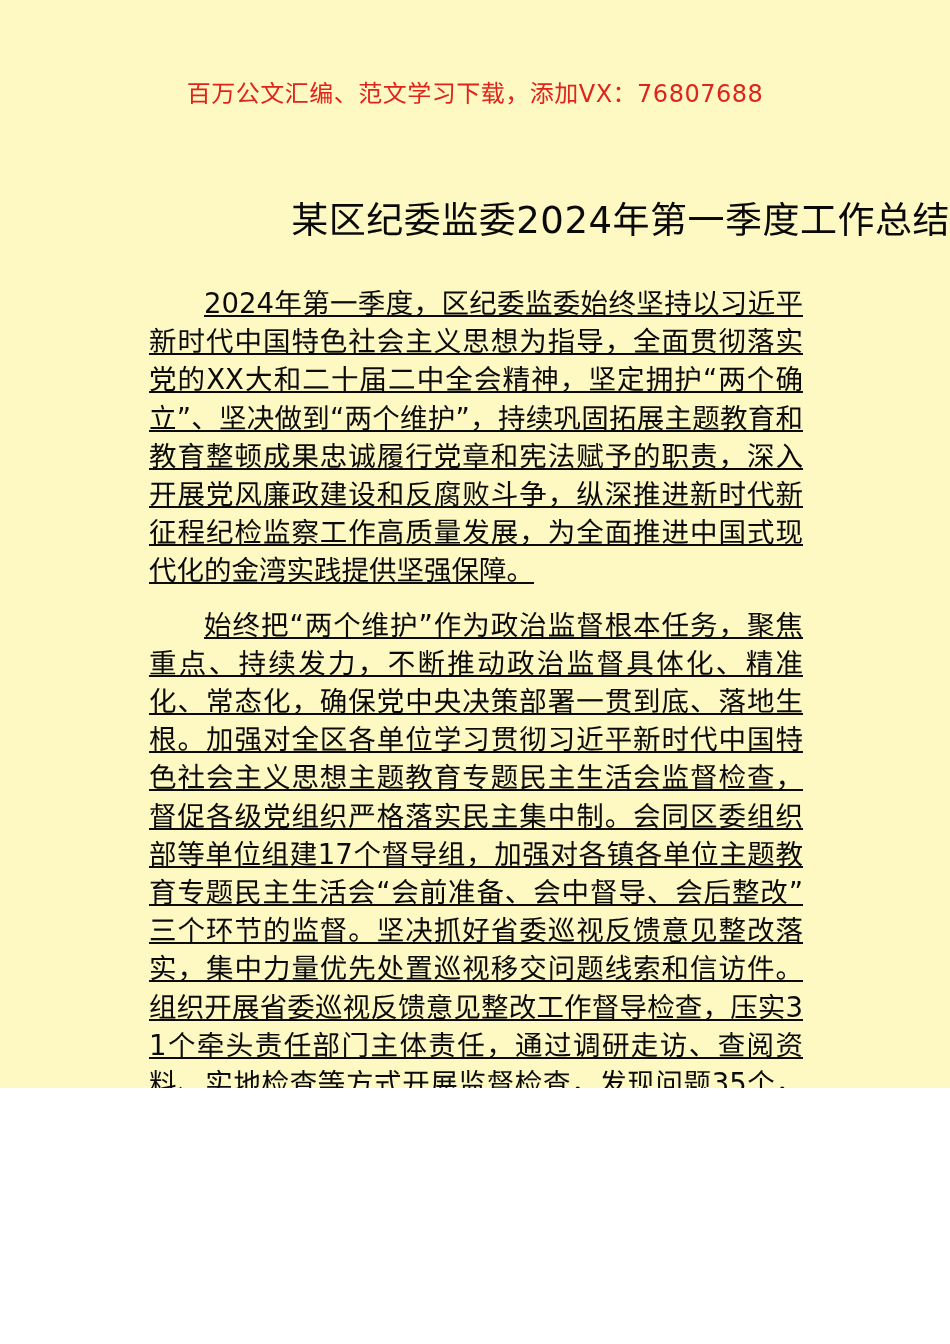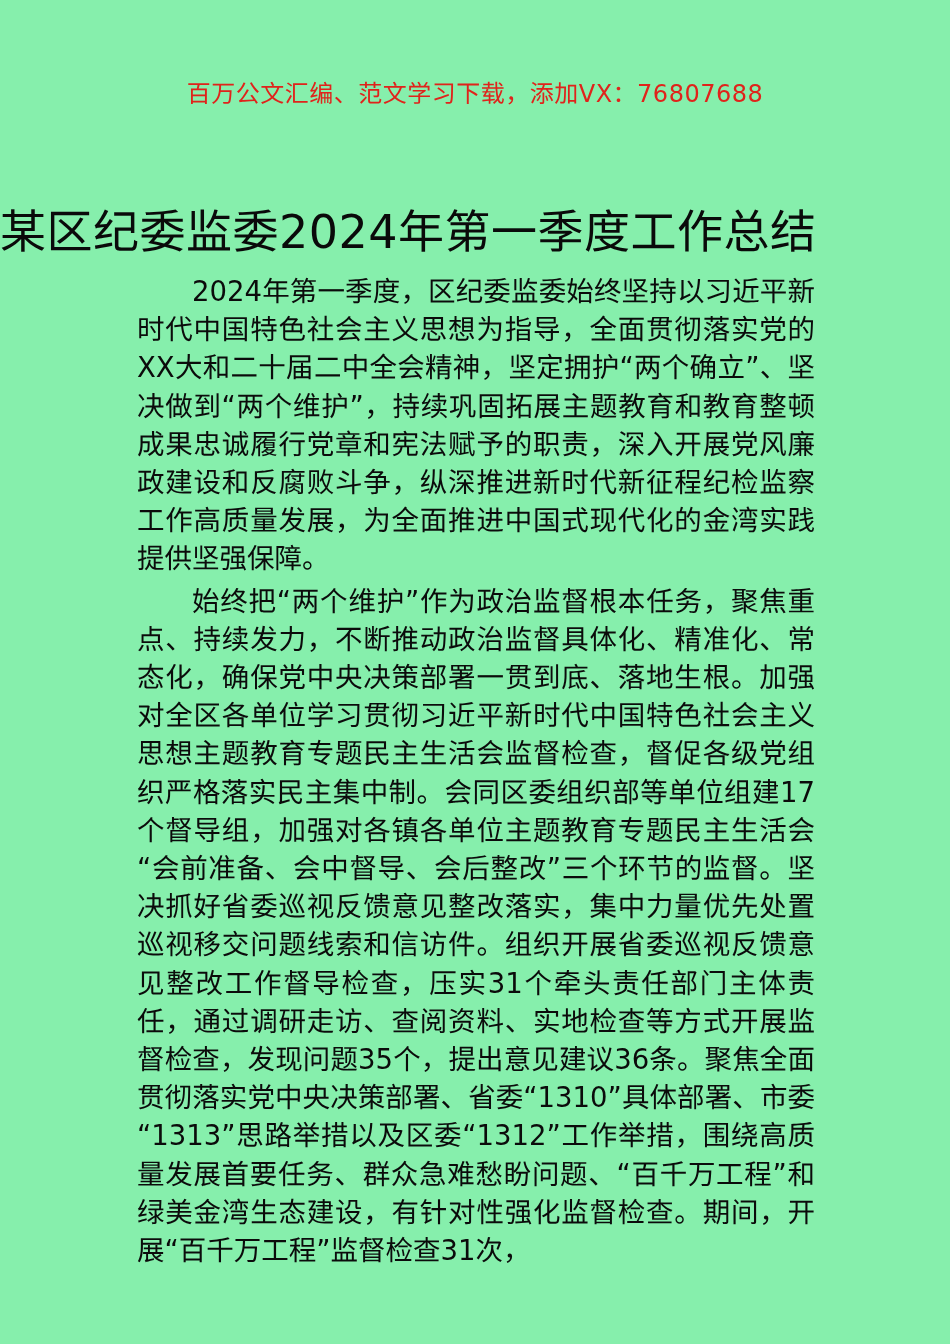--- a/index.html
+++ b/index.html
@@ -9,22 +9,22 @@
     background: #ffffff;
   }
 
   body {
     font-family: "Liberation Sans", "DejaVu Sans", sans-serif;
   }
 
   .page {
     position: relative;
     width: 950px;
-    height: 1344px;
-    background: #86efac;
+    height: 1088px;
+    background: #fef9c3;
     overflow: hidden;
     box-sizing: border-box;
   }
 
   
   .promo-banner {
     position: absolute;
     top: 80px;
     left: 0;
     width: 950px;
@@ -41,23 +41,23 @@
     letter-spacing: 0.5px;
     white-space: nowrap;
   }
 
   
   .doc-title {
     position: absolute;
     top: 172px;
     left: 0;
     width: 950px;
-    text-align: left;
+    text-align: right;
     font-family: "DejaVu Sans", "Liberation Sans", sans-serif;
-    font-size: 46px;
+    font-size: 37px;
     font-weight: 400;
     color: #0a0a0a;
     letter-spacing: 0.5px;
     line-height: 1.3;
     white-space: nowrap;
   }
 
   
   .doc-body {
     position: absolute;
@@ -68,23 +68,24 @@
 
   .para {
     font-family: "DejaVu Sans", "Liberation Sans", sans-serif;
     font-size: 27.5px;
     font-weight: 400;
     color: #0b0b0b;
     line-height: 38.2px;
     text-align: justify;
     text-justify: inter-ideograph;
     text-indent: 2em;
-    margin: 4px;
+    margin: 16px;
     letter-spacing: 0px;
     word-break: break-all;
+    text-decoration: underline;
   }
 
   .para + .para {
     margin-top: 0;
   }
 
   .para.section-heading {
     font-family: "DejaVu Serif", "Liberation Serif", serif;
     font-size: 26.5px;
     letter-spacing: 0.3px;

